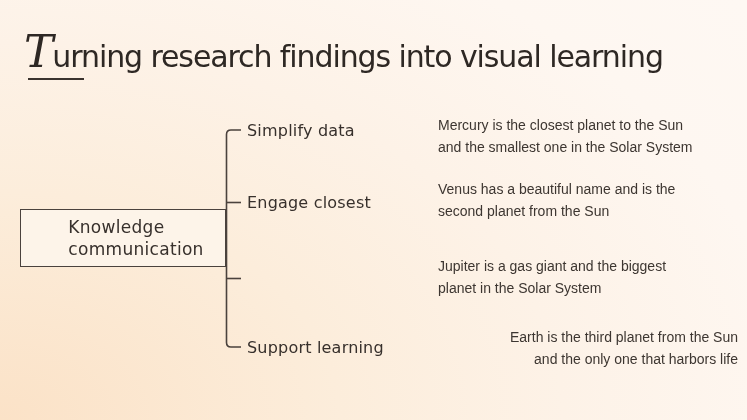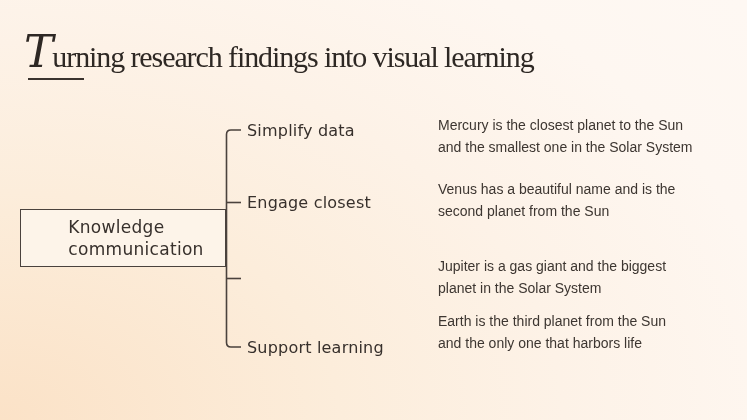--- a/index.html
+++ b/index.html
@@ -39,21 +39,20 @@
     font-size: 44px;
     line-height: 52px;
     letter-spacing: -1px;
     margin-right: 0px;
   }
   .title-rest {
     font-size: 30px;
     line-height: 52px;
     font-weight: 400;
     letter-spacing: -1.1px;
-    font-family: Liberation Serif, serif;
   }
   .title-underline {
     position: absolute;
     left: 28px;
     top: 78px;
     width: 56px;
     border-top: 2px solid #3a332e;
   }
 
   
@@ -106,21 +105,21 @@
     width: 300px;
     color: #3d3631;
     font-family: "Liberation Sans", sans-serif;
     font-size: 14px;
     line-height: 21.5px;
     white-space: pre-line;
   }
   .branch-desc.d0 { top: 103px; margin-top: 12px; }
   .branch-desc.d1 { top: 179px; }
   .branch-desc.d2 { top: 256px; }
-  .branch-desc.d3 { top: 311px; }
+  .branch-desc.d3 { top: 327px; text-align: right; }
 </style>
 </head>
 <body>
 
 <div class="slide">
 
   <h1 class="title" style="margin:0; font-weight:400;">
     <span class="title-initial">T</span>
       <span class="title-rest">urning research findings into visual learning</span>
   </h1>

